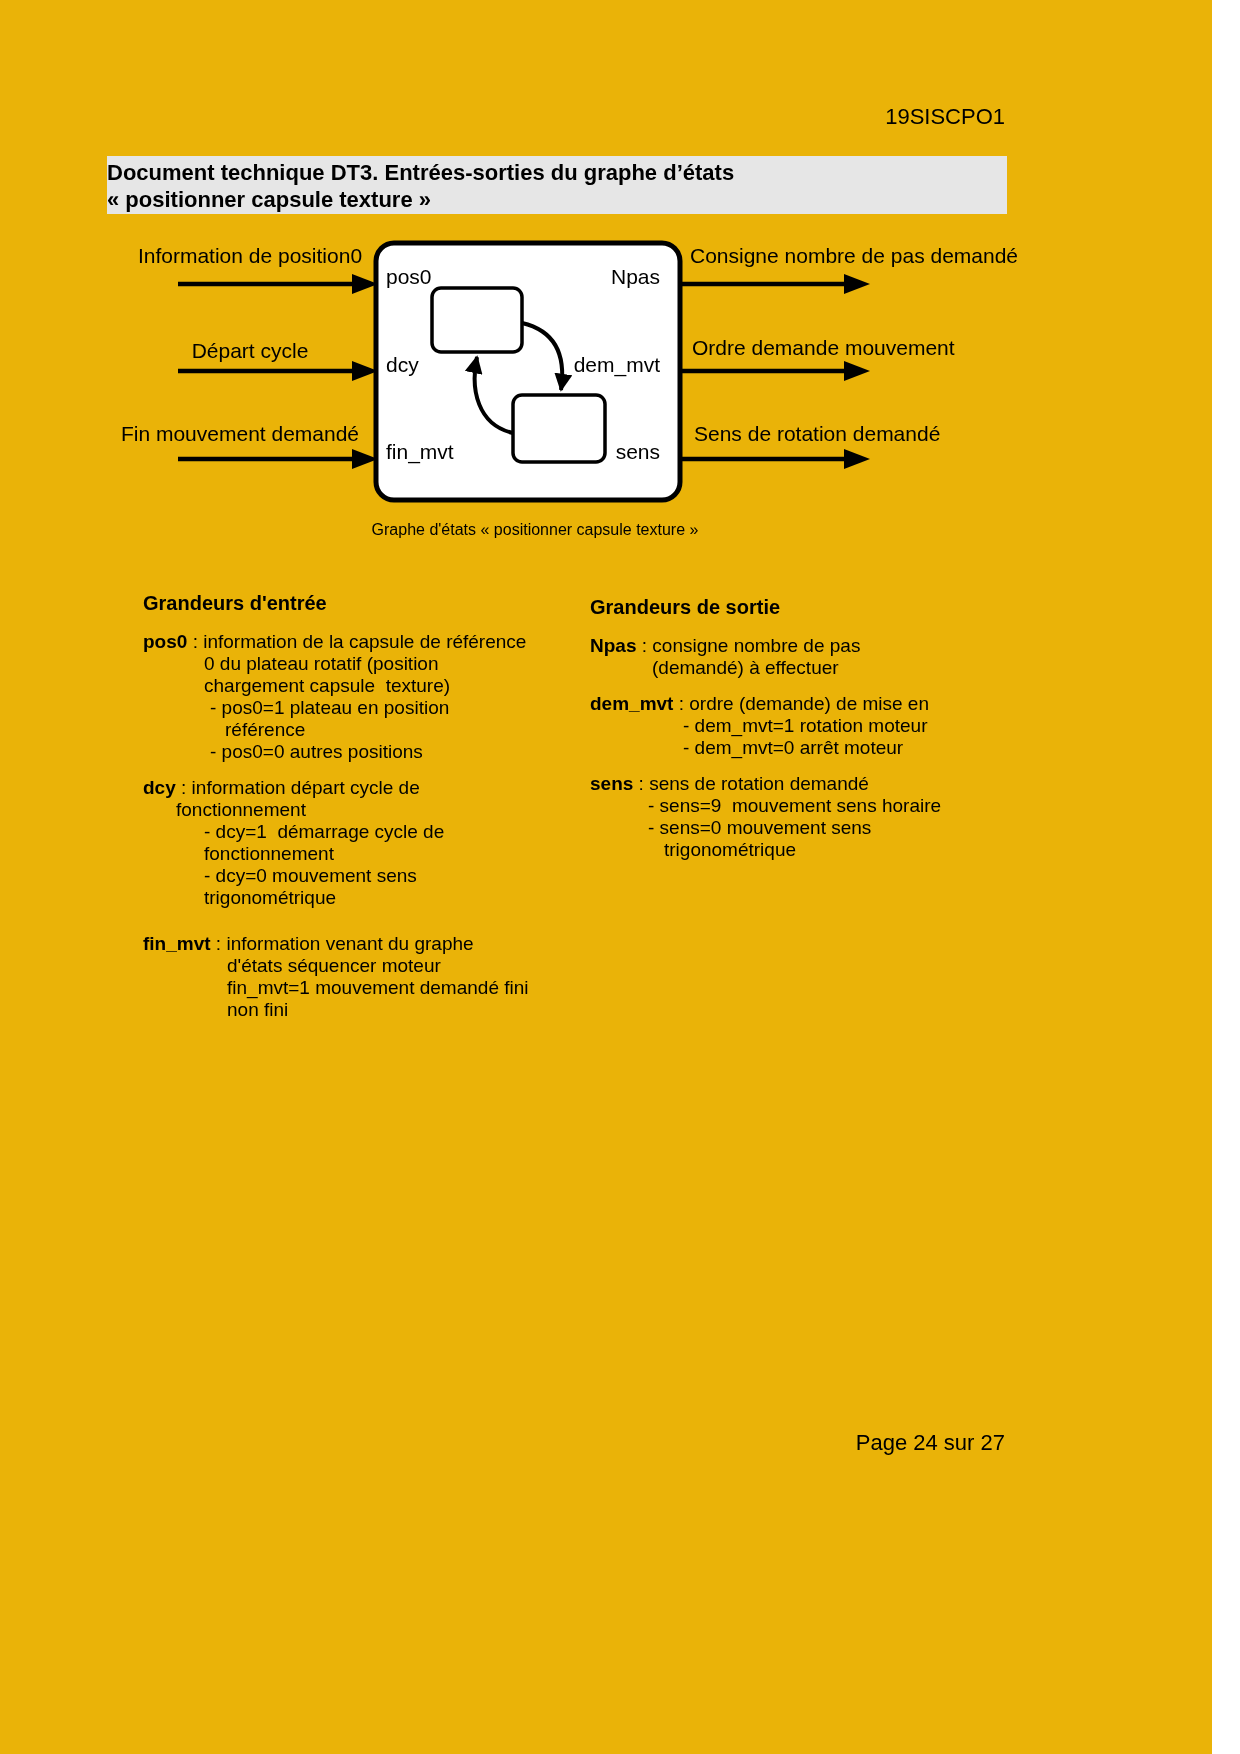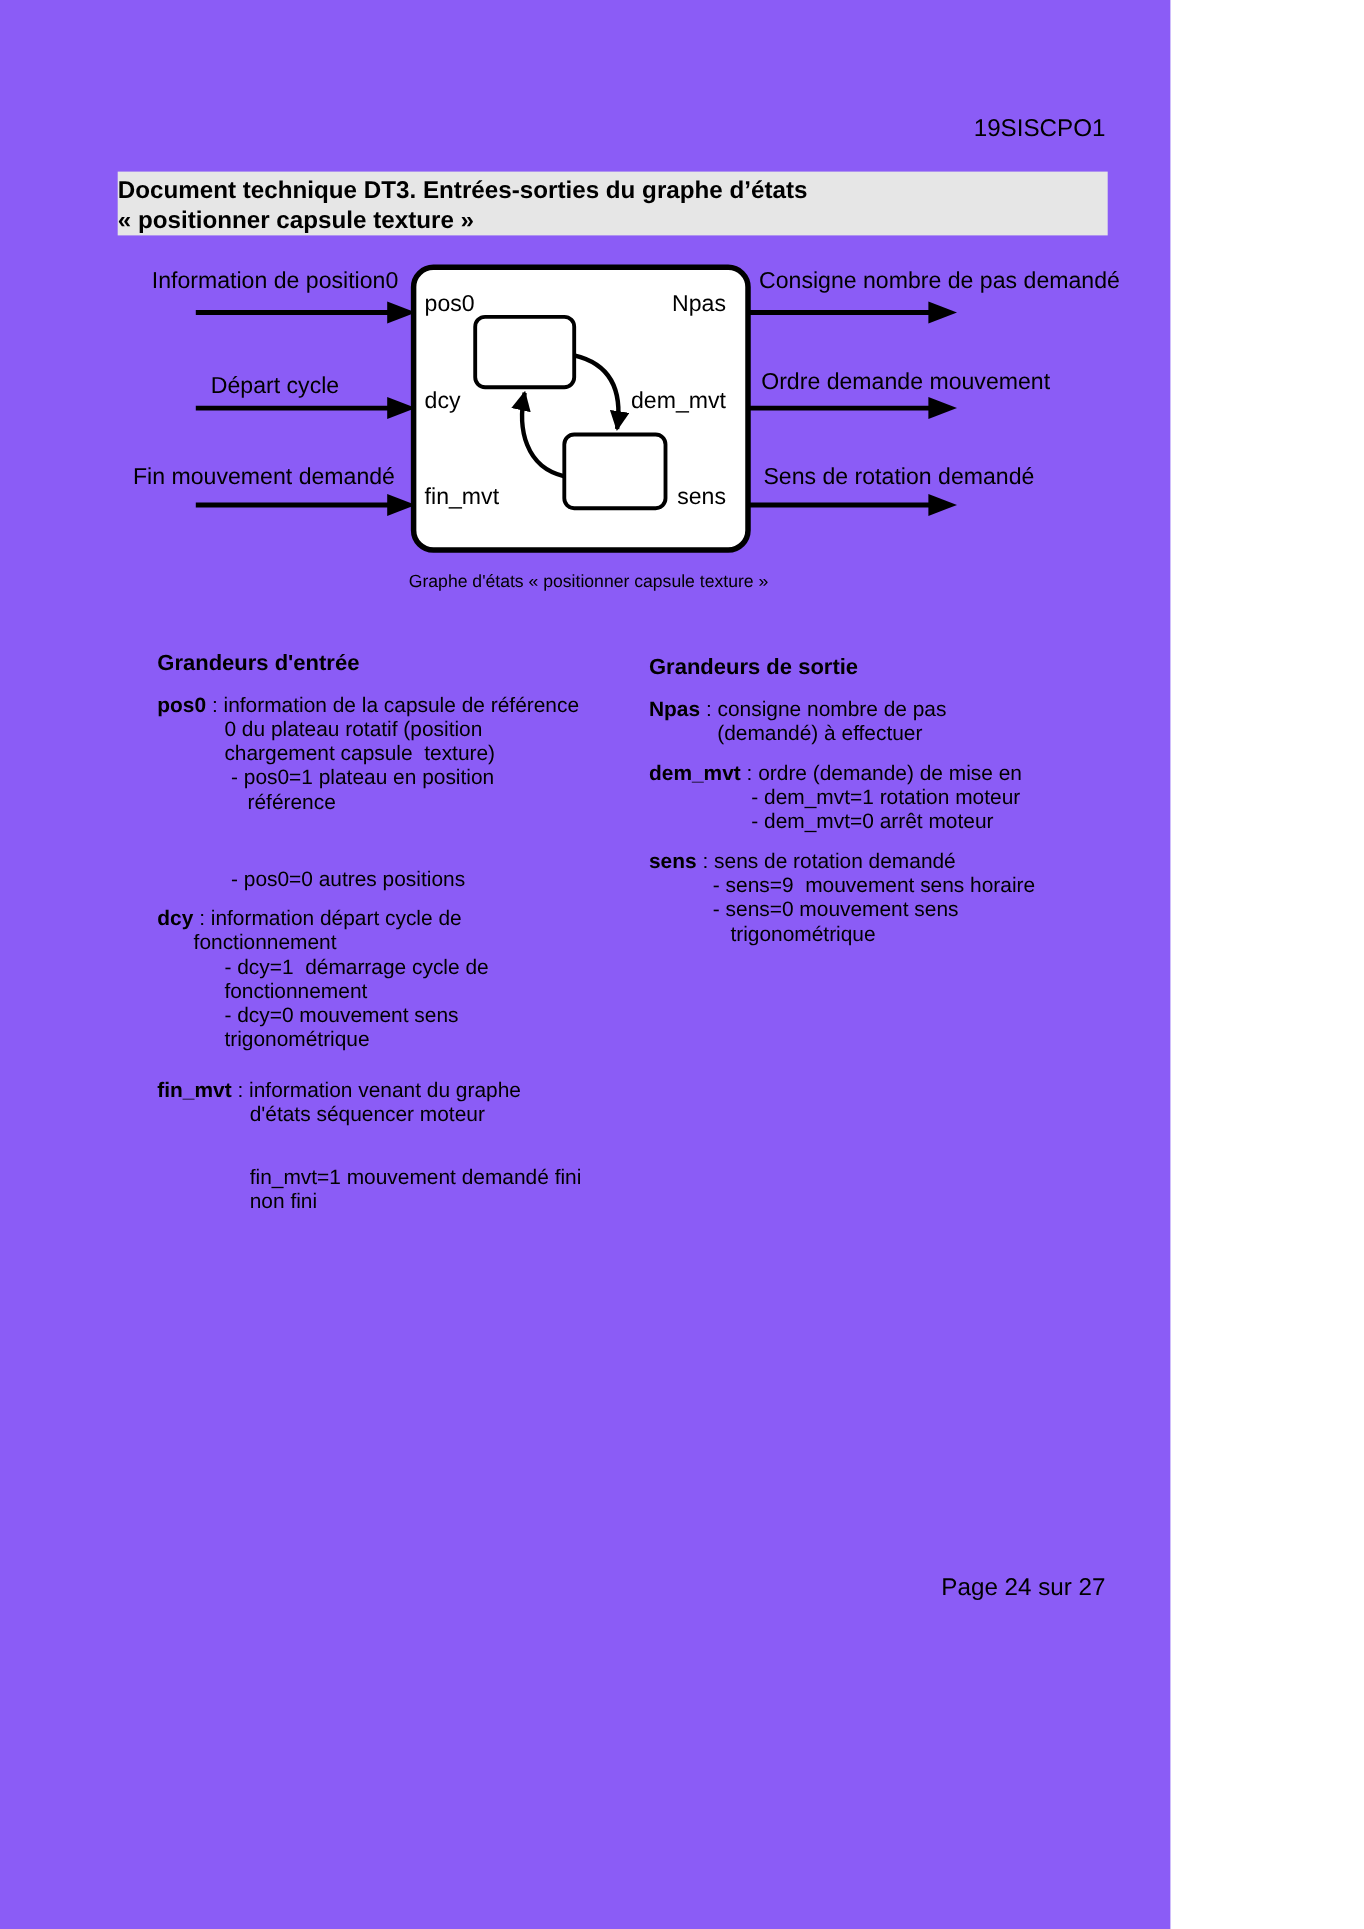--- a/index.html
+++ b/index.html
@@ -1,21 +1,21 @@
 <!DOCTYPE html>
 <html><head>
 <meta charset="utf-8">
 <style>
   * { margin: 0; padding: 0; box-sizing: border-box; }
   html, body { background: #ffffff; }
   .page {
     position: relative;
-    width: 1064px;
+    width: 1212px;
     height: 1754px;
-    background: #8b5cf6;
+    background: #eab308;
     font-family: "Liberation Sans", sans-serif;
     color: #000000;
     overflow: hidden;
   }
   .code-header {
     position: absolute;
     top: 104px; left: 850px; width: 155px;
     text-align: right;
     font-size: 22px;
   }
@@ -139,36 +139,36 @@
 
   <div class="col col-left">
     <div class="sec-heading">Grandeurs d'entrée</div>
 
     <div class="item">
       <div class="first-line"><span class="term">pos0</span><span> : </span><span>information de la capsule de référence</span></div>
       <div class="line" style="padding-left:61px;">0 du plateau rotatif (position</div>
       <div class="line" style="padding-left:61px;">chargement capsule  texture)</div>
       <div class="line" style="padding-left:67px;">- pos0=1 plateau en position</div>
       <div class="line" style="padding-left:82px;">référence</div>
-      <div class="line" style="padding-left:67px;margin-top:48px;">- pos0=0 autres positions</div>
+      <div class="line" style="padding-left:67px;">- pos0=0 autres positions</div>
     </div>
 
     <div class="item">
       <div class="first-line"><span class="term">dcy</span><span> : </span><span>information départ cycle de</span></div>
       <div class="line" style="padding-left:33px;">fonctionnement</div>
       <div class="line" style="padding-left:61px;">- dcy=1  démarrage cycle de</div>
       <div class="line" style="padding-left:61px;">fonctionnement</div>
       <div class="line" style="padding-left:61px;">- dcy=0 mouvement sens</div>
       <div class="line" style="padding-left:61px;">trigonométrique</div>
     </div>
 
     <div class="item gap-before">
       <div class="first-line"><span class="term">fin_mvt</span><span> : </span><span>information venant du graphe</span></div>
       <div class="line" style="padding-left:84px;">d'états séquencer moteur</div>
-      <div class="line" style="padding-left:84px;margin-top:35px;">fin_mvt=1 mouvement demandé fini</div>
+      <div class="line" style="padding-left:84px;">fin_mvt=1 mouvement demandé fini</div>
       <div class="line" style="padding-left:84px;">non fini</div>
     </div>
   </div>
 
   <div class="col col-right">
     <div class="sec-heading">Grandeurs de sortie</div>
 
     <div class="item">
       <div class="first-line"><span class="term">Npas</span><span> : </span><span>consigne nombre de pas</span></div>
       <div class="line" style="padding-left:62px;">(demandé) à effectuer</div>

